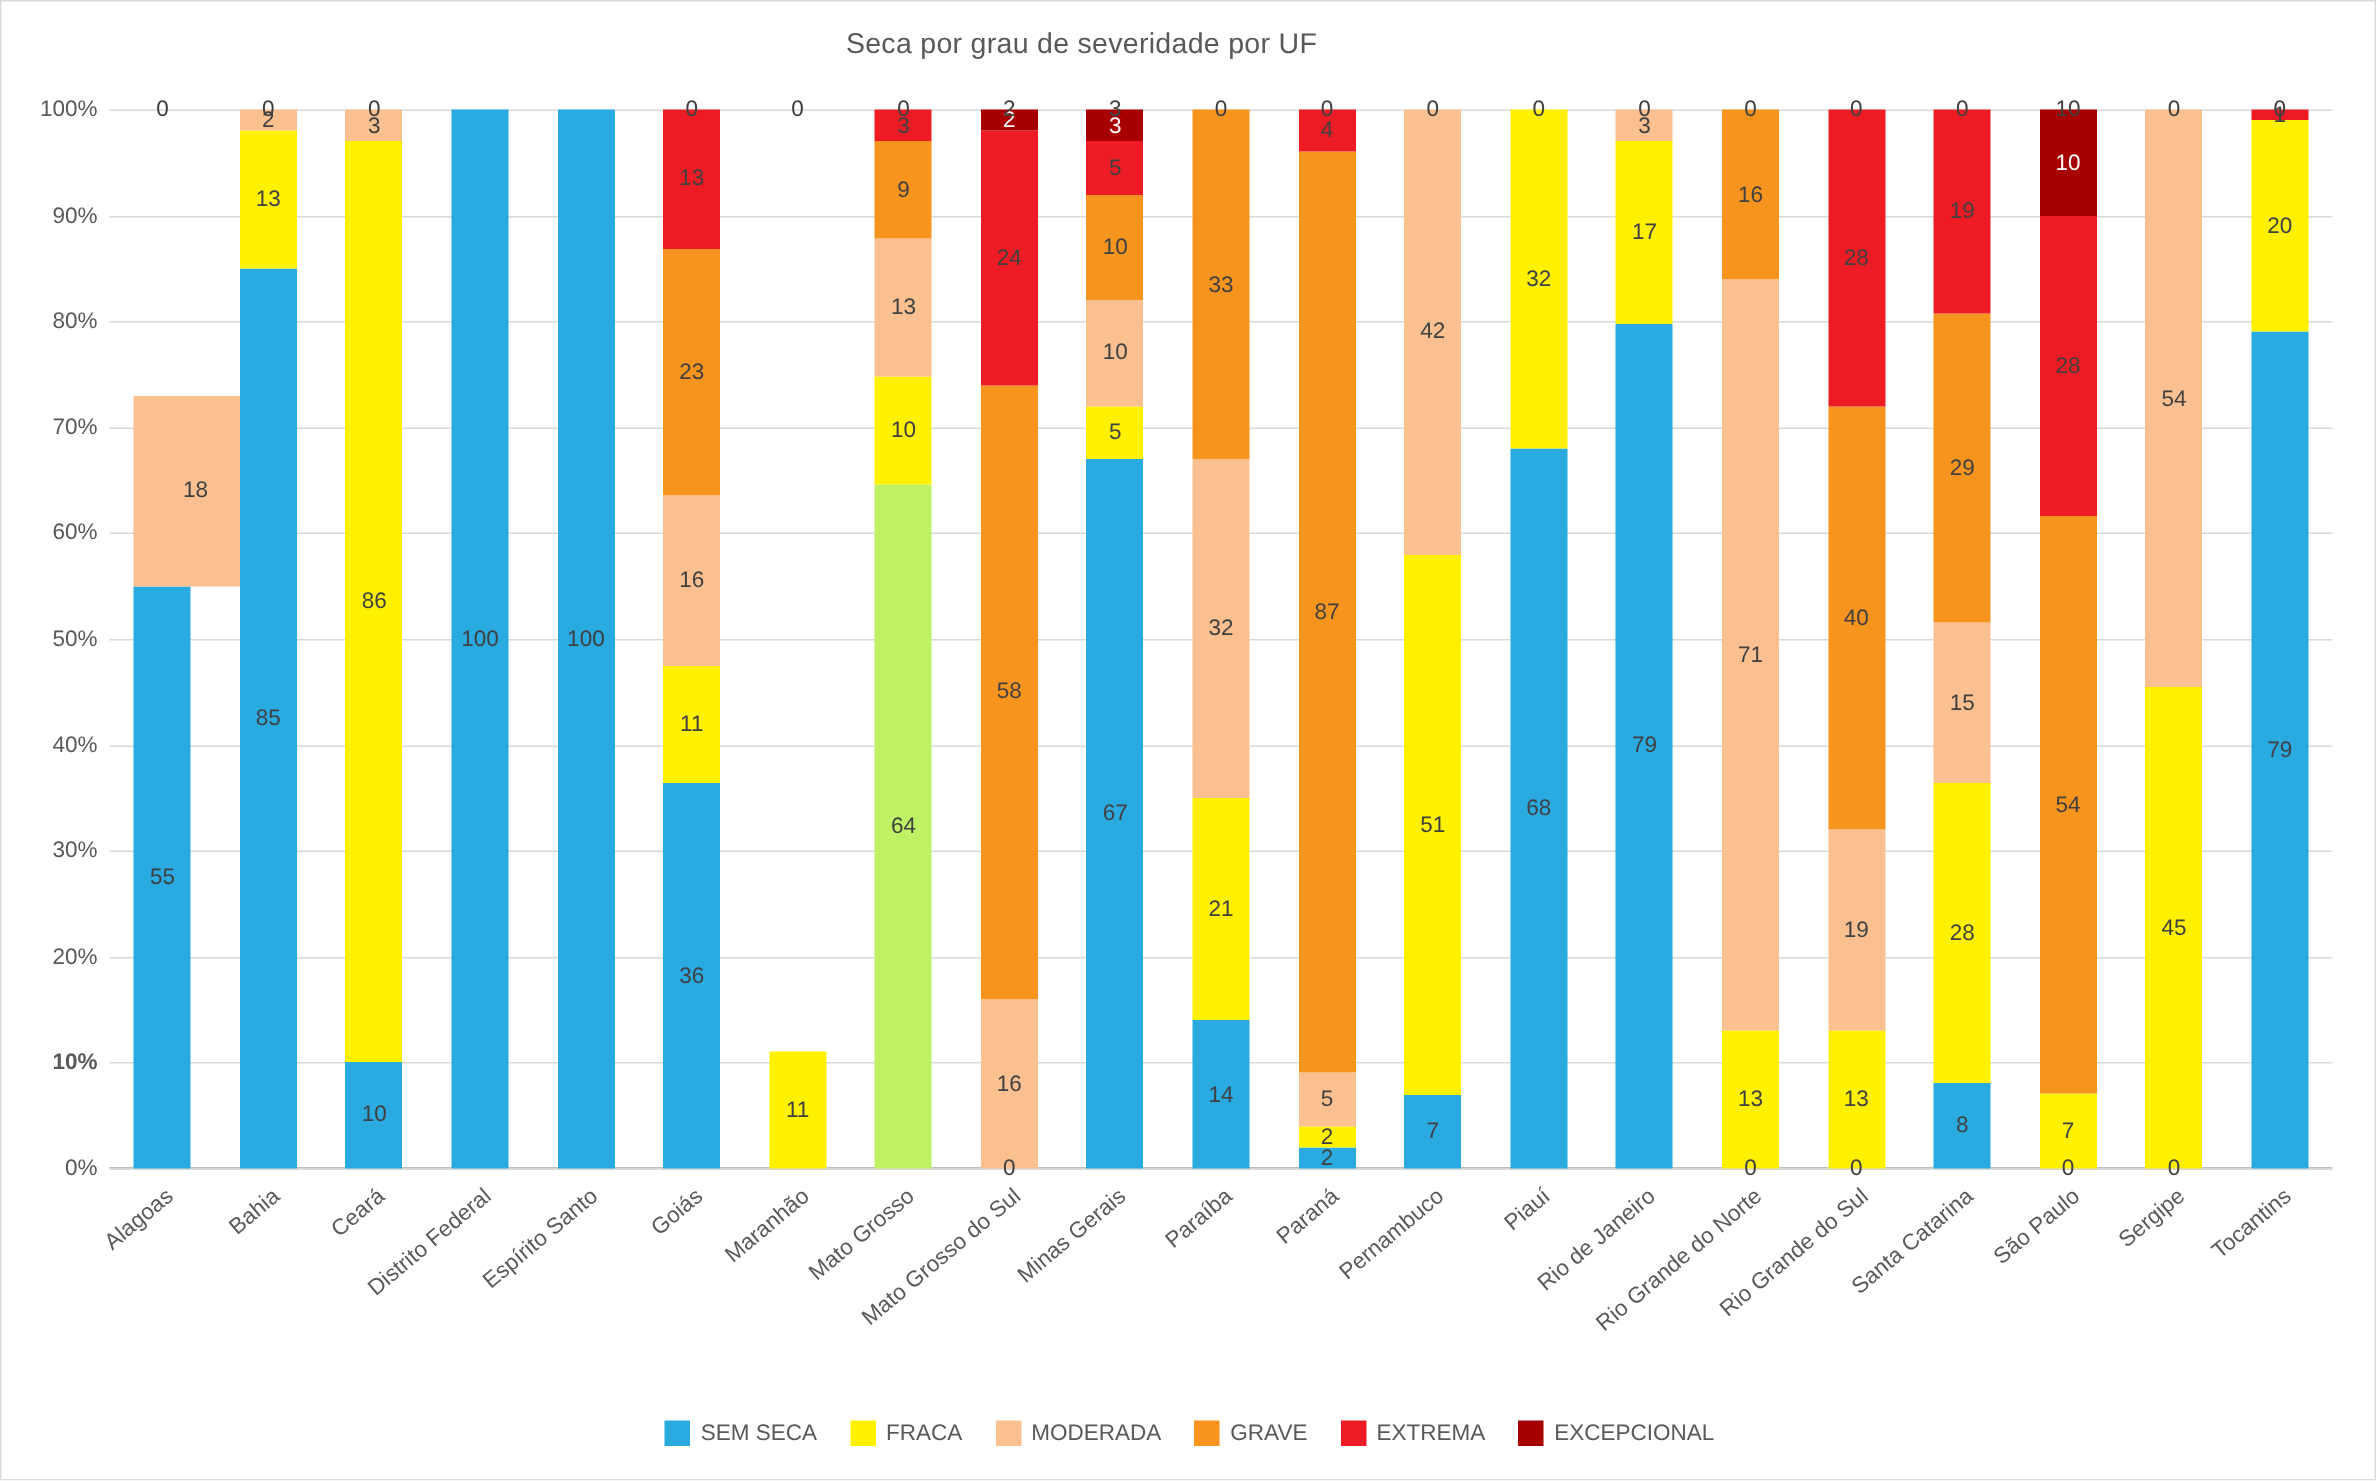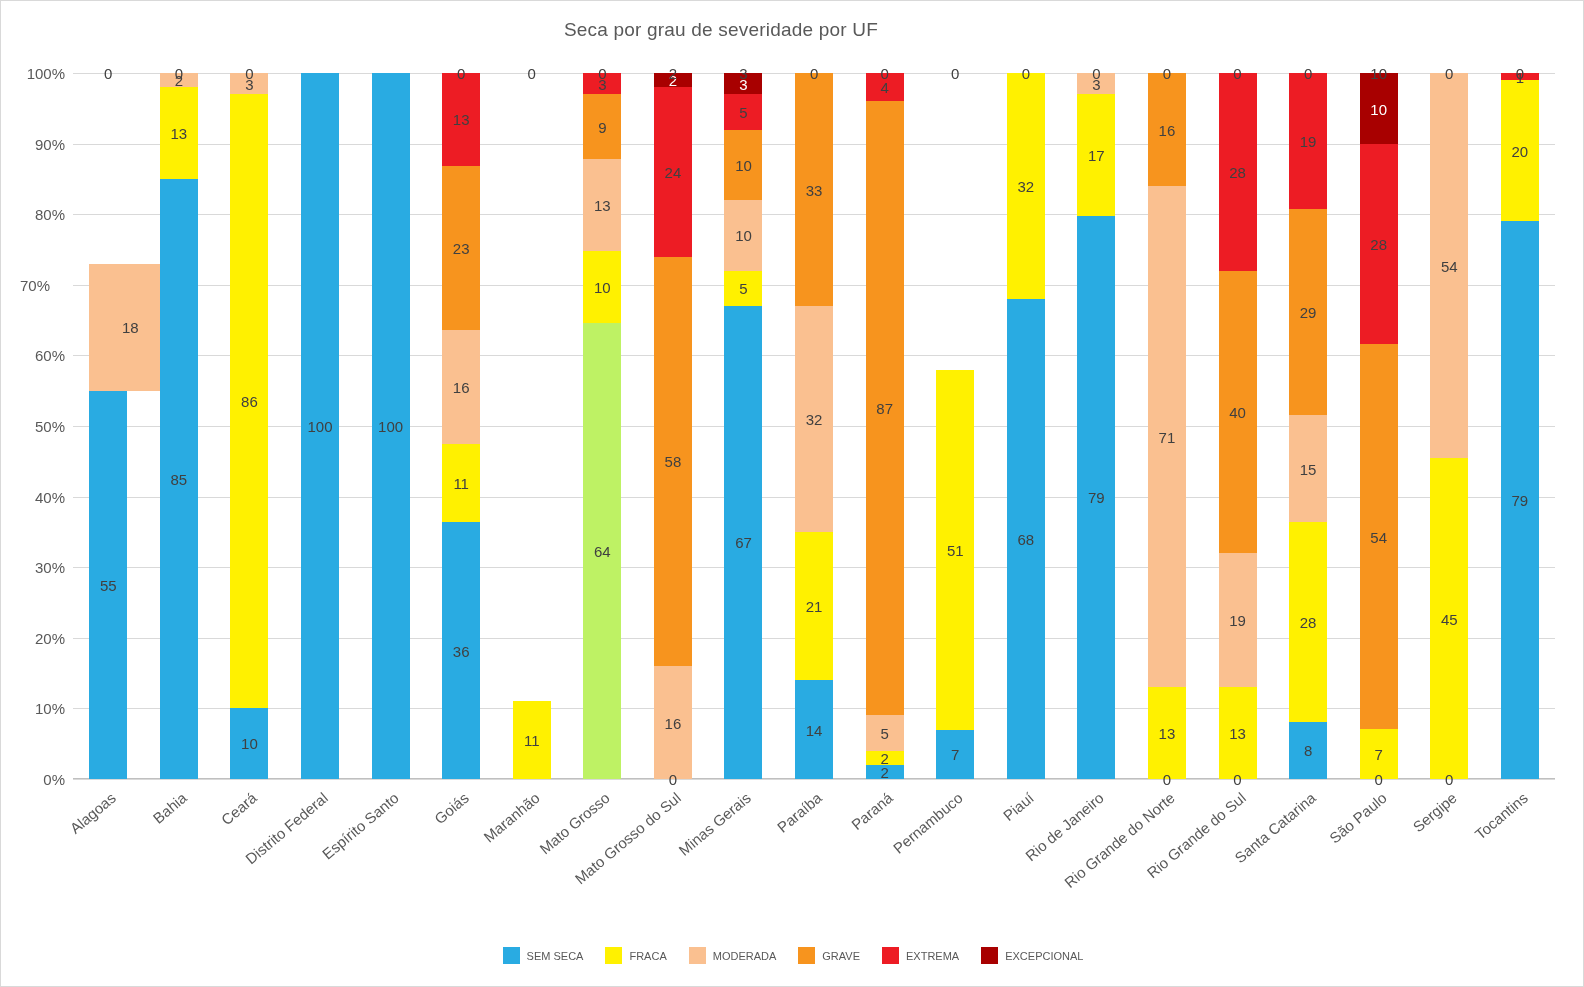--- a/index.html
+++ b/index.html
@@ -141,21 +141,21 @@
   #legend {
     position: absolute;
     left: 0;
     bottom: 22px;
     width: 1584px;
     display: flex;
     flex-direction: row;
     justify-content: center;
     align-items: flex-start;
     gap: 22px;
-    font-size: 11px;
+    font-size: 15px;
     color: #595959;
   }
   .legend-item {
     display: flex;
     flex-direction: row;
     align-items: center;
     gap: 7px;
   }
   .legend-swatch {
     width: 17px;
@@ -167,27 +167,27 @@
 </style>
 </head>
 <body>
 
 <div id="chart-root">
 
   <div id="chart-title">Seca por grau de severidade por UF</div>
 
   <div id="yaxis-ticks">
       <div class="ytick-label" style="top: 778px; left: 4px; right: auto; width: 60px;">0%</div>
-      <div class="ytick-label" style="top: 707.4px; left: 4px; right: auto; width: 60px;">10%</div>
+      <div class="ytick-label" style="top: 707.4px; left: 4px; right: auto; width: 60px; font-weight: bold;">10%</div>
       <div class="ytick-label" style="top: 636.8px; left: 4px; right: auto; width: 60px;">20%</div>
       <div class="ytick-label" style="top: 566.2px; left: 4px; right: auto; width: 60px;">30%</div>
       <div class="ytick-label" style="top: 495.6px; left: 4px; right: auto; width: 60px;">40%</div>
       <div class="ytick-label" style="top: 425px; left: 4px; right: auto; width: 60px;">50%</div>
       <div class="ytick-label" style="top: 354.4px; left: 4px; right: auto; width: 60px;">60%</div>
-      <div class="ytick-label" style="top: 283.8px; left: 4px; right: auto; width: 60px; text-align: center;">70%</div>
+      <div class="ytick-label" style="top: 283.8px; left: 4px; right: auto; width: 60px;">70%</div>
       <div class="ytick-label" style="top: 213.2px; left: 4px; right: auto; width: 60px;">80%</div>
       <div class="ytick-label" style="top: 142.6px; left: 4px; right: auto; width: 60px;">90%</div>
       <div class="ytick-label" style="top: 72px; left: 4px; right: auto; width: 60px;">100%</div>
     </div>
 
   <div id="plot-area">
     <div id="gridlines">
         <div class="gridline" style="top: 706px;"></div>
         <div class="gridline" style="top: 635.4px;"></div>
         <div class="gridline" style="top: 564.8px;"></div>
@@ -382,20 +382,23 @@
           <span class="seg-zero-label" style="top: 0px;">0</span>
         </div>
         <div class="col">
           <div class="bar">
             <div class="seg" style="background: rgb(41, 171, 226); height: 7%;">
               <span class="seg-label">7</span>
             </div>
             <div class="seg" style="background: rgb(255, 241, 0); height: 51%;">
               <span class="seg-label">51</span>
             </div>
+            <div class="seg" style="background: rgb(250, 192, 144); height: 42%;">
+              <span class="seg-label">42</span>
+            </div>
           </div>
           <span class="seg-zero-label" style="top: 0px;">0</span>
         </div>
         <div class="col">
           <div class="bar">
             <div class="seg" style="background: rgb(41, 171, 226); height: 68%;">
               <span class="seg-label">68</span>
             </div>
             <div class="seg" style="background: rgb(255, 241, 0); height: 32%;">
               <span class="seg-label">32</span>

